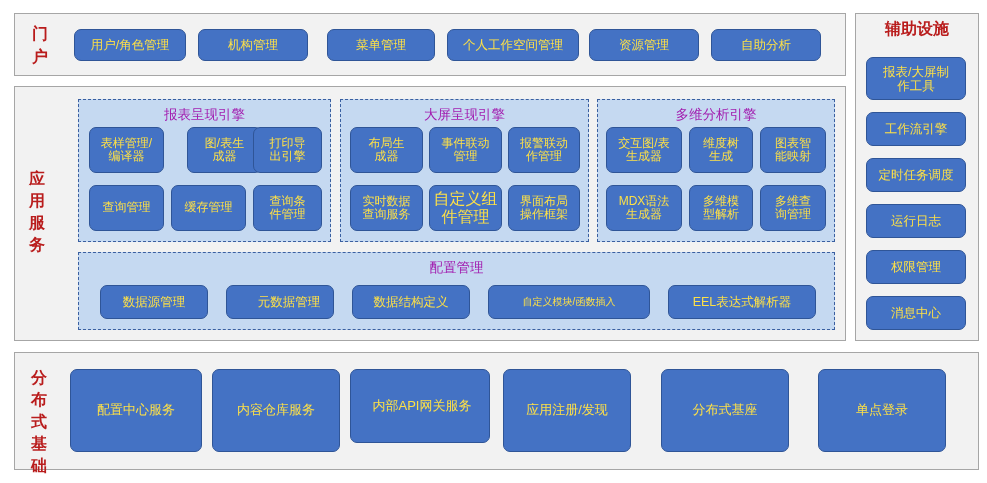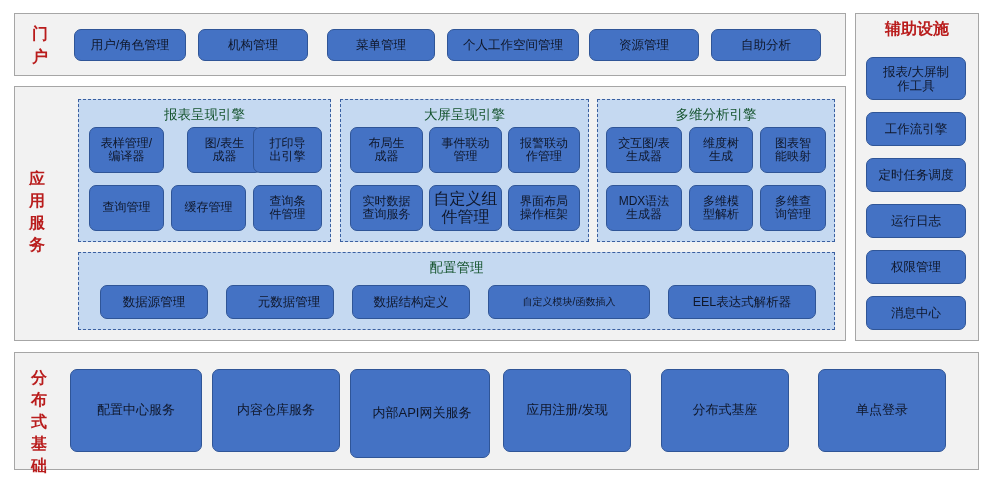--- a/index.html
+++ b/index.html
@@ -44,21 +44,21 @@
     word-break: break-all;
     white-space: normal;
   }
 
   
   .node {
     position: absolute;
     background: #4472c4;
     border: 1px solid #2f5597;
     border-radius: 7px;
-    color: #0f172a;
+    color: #fde047;
     display: flex;
     align-items: center;
     justify-content: center;
     text-align: center;
     line-height: 1.12;
     box-sizing: border-box;
     padding: 1px 2px;
     white-space: pre-line;
     overflow: hidden;
   }
@@ -68,21 +68,21 @@
     position: absolute;
     background: #c5d9f1;
     border: 1px dashed #3a5fa0;
     box-sizing: border-box;
   }
   .group-title {
     position: absolute;
     left: 0;
     right: 0;
     text-align: center;
-    color: #14532d;
+    color: #a21caf;
     font-weight: normal;
   }
 </style>
 </head>
 <body>
 
 <div id="canvas">
 
   <div class="outer-panel" style="left:14px; top:13px; width:832px; height:63px;"></div>
   <div class="band-label vertical" style="left:26px; top:22px; width:28px; height:46px; font-size:16px; line-height:23px;">门户</div>
@@ -161,18 +161,18 @@
   <div class="node" style="left:226px; top:285px; width:108px; height:34px; font-size:12.5px;padding-left:20px;">元数据管理</div>
   <div class="node" style="left:352px; top:285px; width:118px; height:34px; font-size:12.5px;">数据结构定义</div>
   <div class="node" style="left:488px; top:285px; width:162px; height:34px; font-size:10px;">自定义模块/函数插入</div>
   <div class="node" style="left:668px; top:285px; width:148px; height:34px; font-size:12.5px;">EEL表达式解析器</div>
 
   <div class="outer-panel" style="left:14px; top:352px; width:965px; height:118px;"></div>
   <div class="band-label vertical" style="left:26px; top:367px; width:26px; font-size:16px; line-height:22px;">分布式基础</div>
 
   <div class="node" style="left:70px; top:369px; width:132px; height:83px; font-size:13px;">配置中心服务</div>
   <div class="node" style="left:212px; top:369px; width:128px; height:83px; font-size:13px;">内容仓库服务</div>
-  <div class="node" style="left:350px; top:369px; width:140px; height:89px; font-size:13px;padding-left:6px;">内部API网关服务</div>
+  <div class="node" style="left:350px; top:369px; width:140px; height:74px; font-size:13px;padding-left:6px;">内部API网关服务</div>
   <div class="node" style="left:503px; top:369px; width:128px; height:83px; font-size:13px;">应用注册/发现</div>
   <div class="node" style="left:661px; top:369px; width:128px; height:83px; font-size:13px;">分布式基座</div>
   <div class="node" style="left:818px; top:369px; width:128px; height:83px; font-size:13px;">单点登录</div>
 
 </div>
 
 </body></html>

